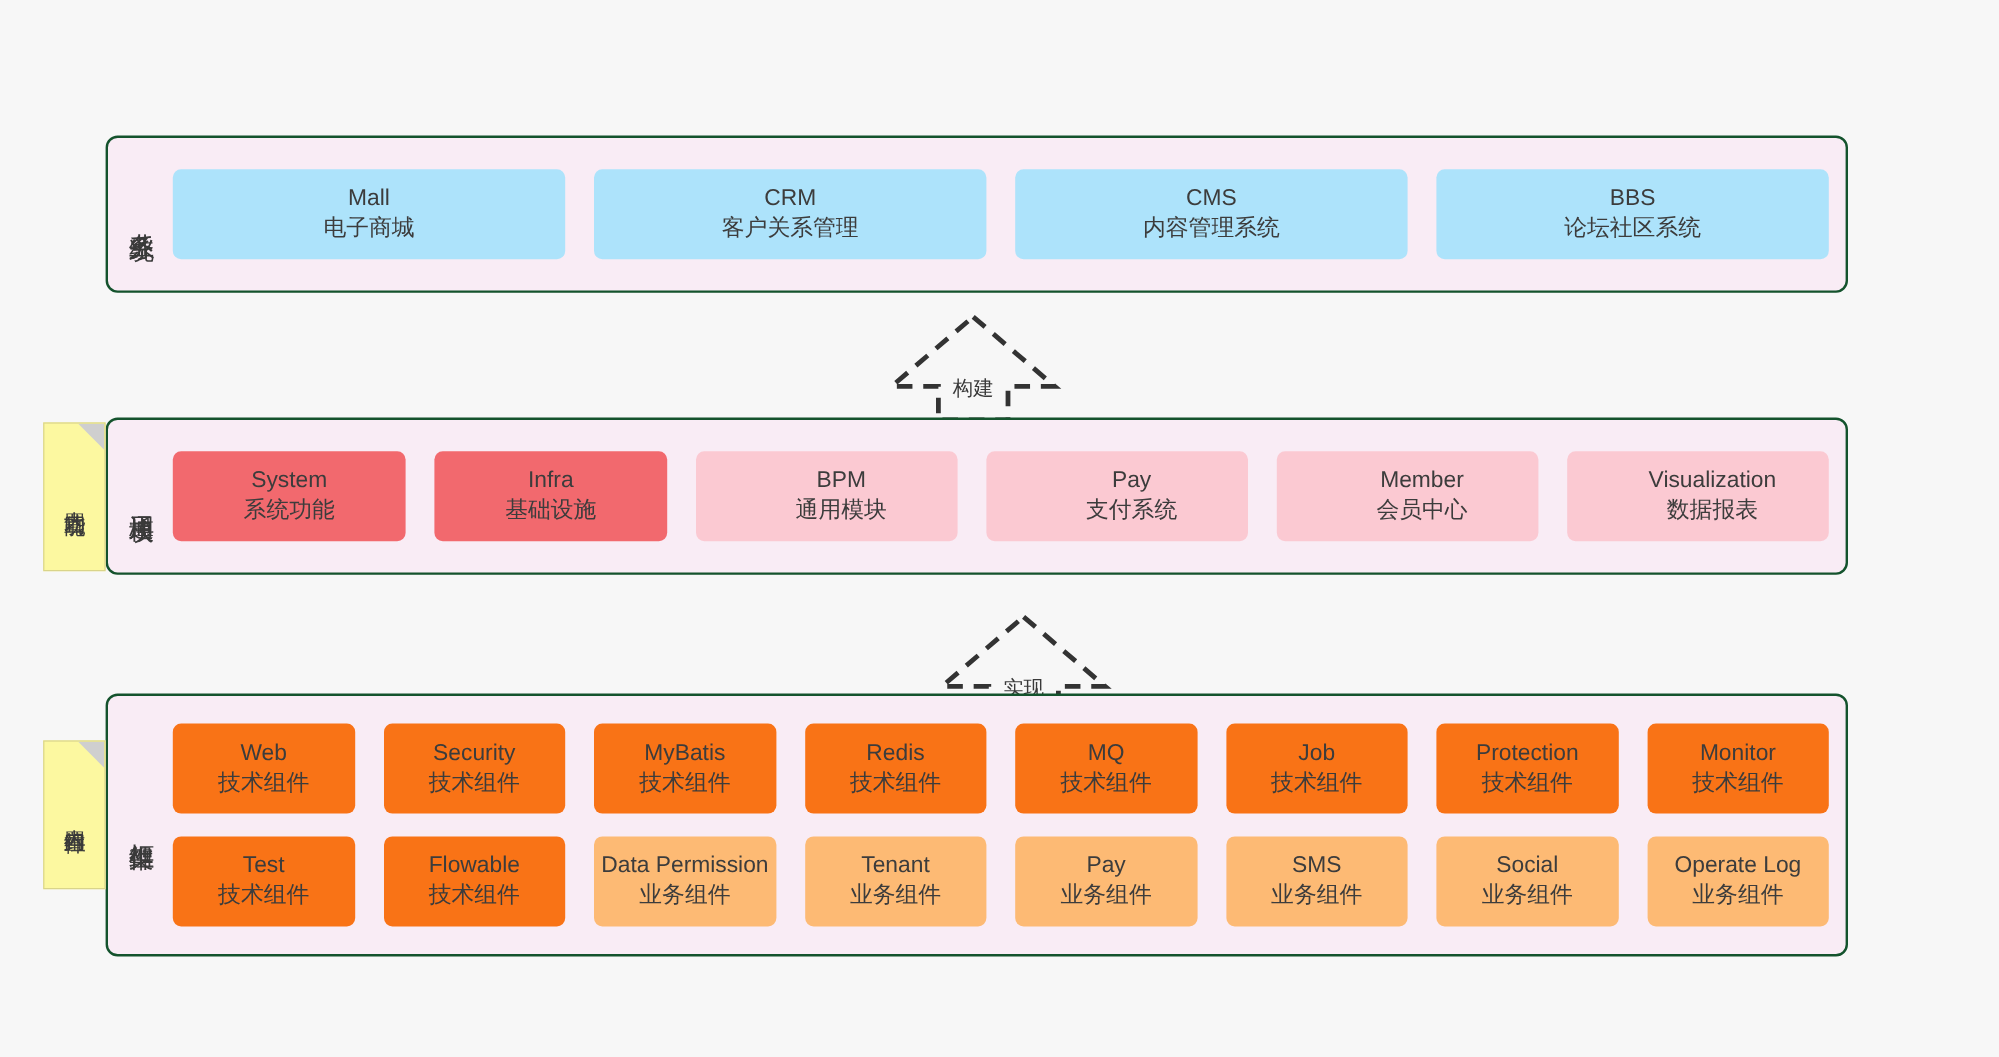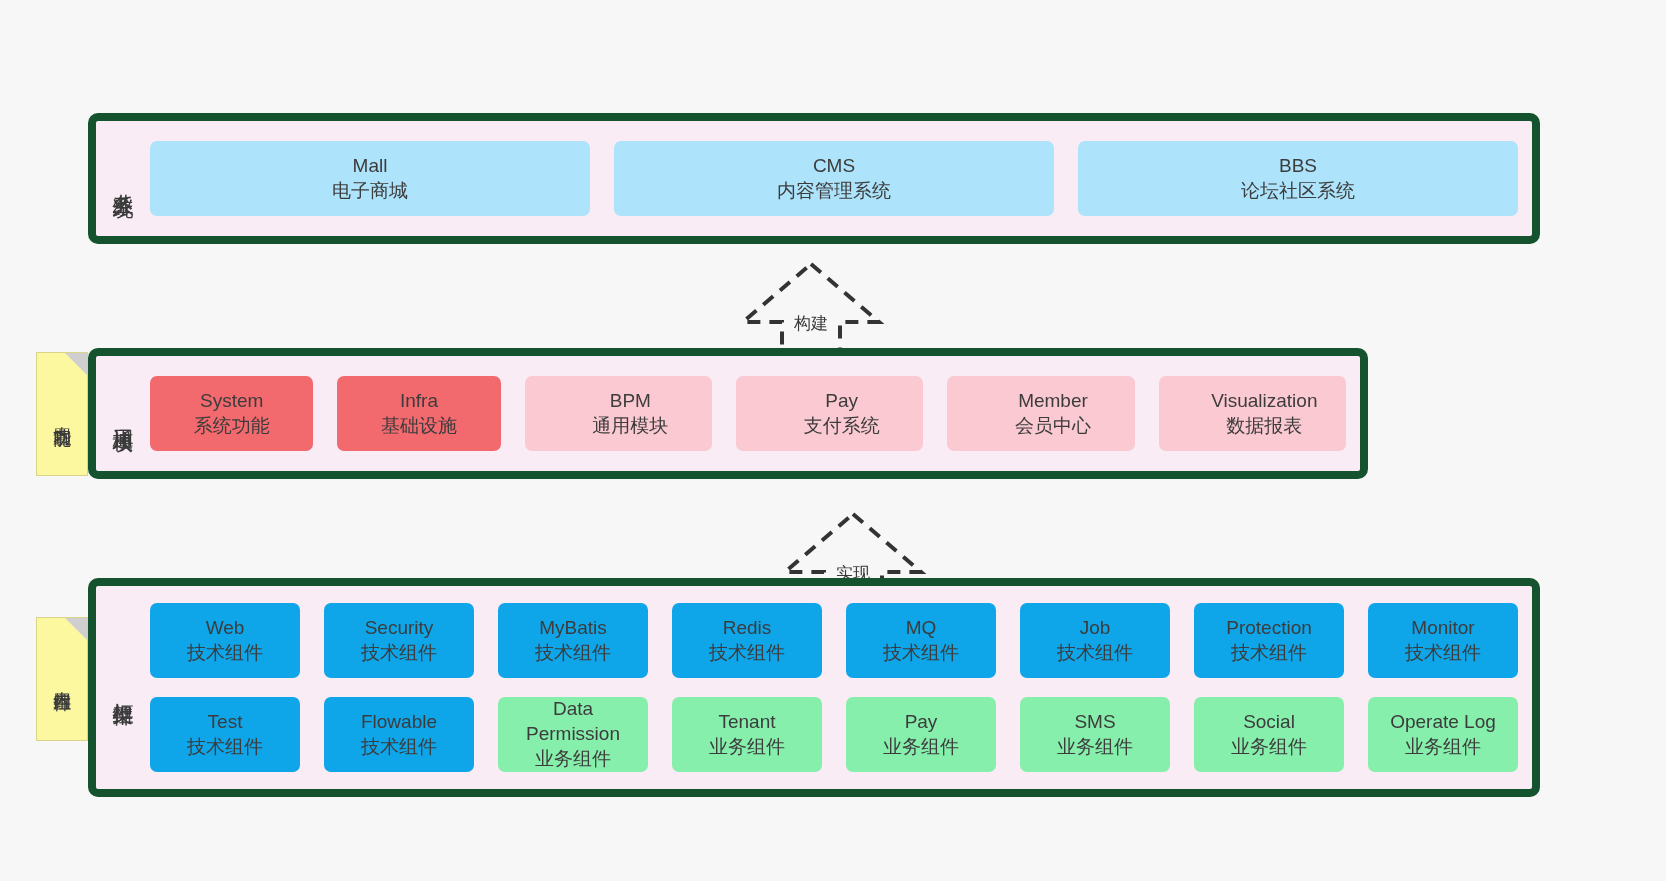--- a/index.html
+++ b/index.html
@@ -19,21 +19,21 @@
 
   .canvas {
     position: absolute;
     inset: 0;
   }
 
   
   .layer {
     position: absolute;
     background: #f9ecf5;
-    border: 8px solid #14532d;
+    border: 2px solid #14532d;
     border-radius: 10px;
     box-sizing: border-box;
     display: flex;
     align-items: stretch;
   }
   .layer-title {
     writing-mode: vertical-rl;
     text-orientation: upright;
     font-size: 21px;
     line-height: 1.24;
@@ -79,37 +79,37 @@
     font-size: 19px;
     color: #3c3c3c;
   }
   .card .cn {
     font-size: 19px;
     color: #3c3c3c;
   }
   .card.blue   { background: #ade3fb; }
   .card.red    { background: #f2696e; }
   .card.pink   { background: #fbc9d2; padding-left: 30px; }
-  .card.green  { background: #0ea5e9; }
-  .card.lgreen { background: #86efac; }
+  .card.green  { background: #f97316; }
+  .card.lgreen { background: #fdba74; }
 
   
   #business-layer {
     left: 88px;
     top: 113px;
     width: 1452px;
     height: 131px;
   }
   #business-layer .card { height: 75px; }
 
   
   #module-layer {
     left: 88px;
     top: 348px;
-    width: 1280px;
+    width: 1452px;
     height: 131px;
   }
   #module-layer .card { height: 75px; }
 
   
   #framework-layer {
     left: 88px;
     top: 578px;
     width: 1452px;
     height: 219px;
@@ -187,20 +187,24 @@
 
   <div class="layer" id="business-layer">
     <div class="layer-title">业务系统</div>
     <div class="layer-body">
       <div class="row">
         <div class="card blue">
           <span class="en">Mall</span>
           <span class="cn">电子商城</span>
         </div>
         <div class="card blue">
+          <span class="en">CRM</span>
+          <span class="cn">客户关系管理</span>
+        </div>
+        <div class="card blue">
           <span class="en">CMS</span>
           <span class="cn">内容管理系统</span>
         </div>
         <div class="card blue">
           <span class="en">BBS</span>
           <span class="cn">论坛社区系统</span>
         </div>
       </div>
     </div>
   </div>

